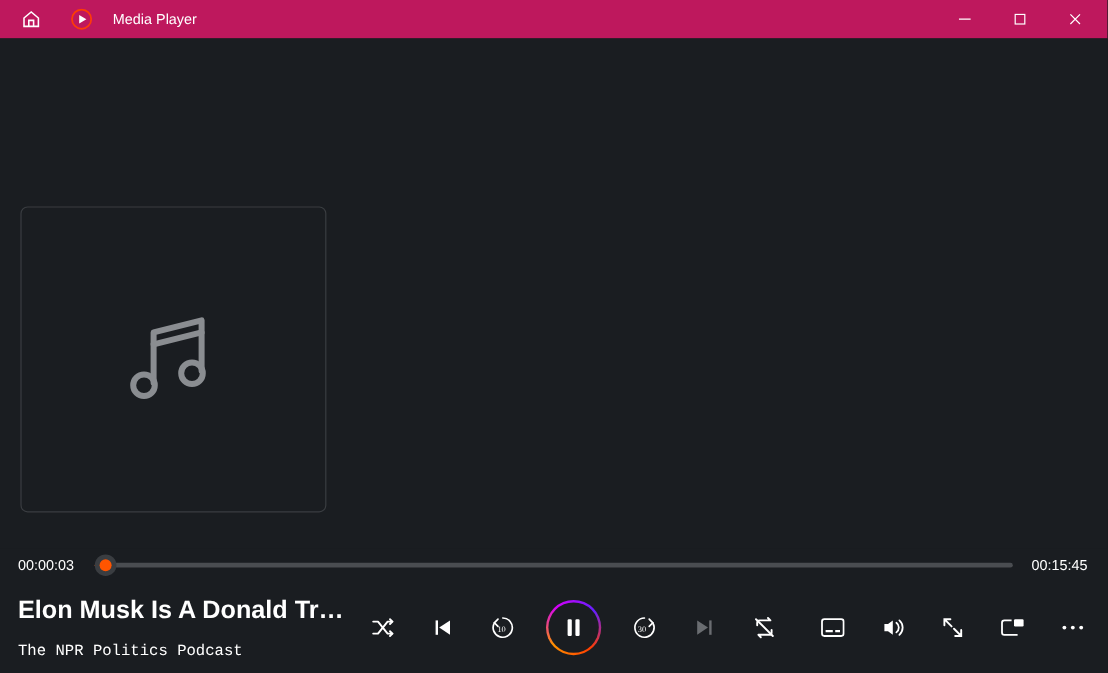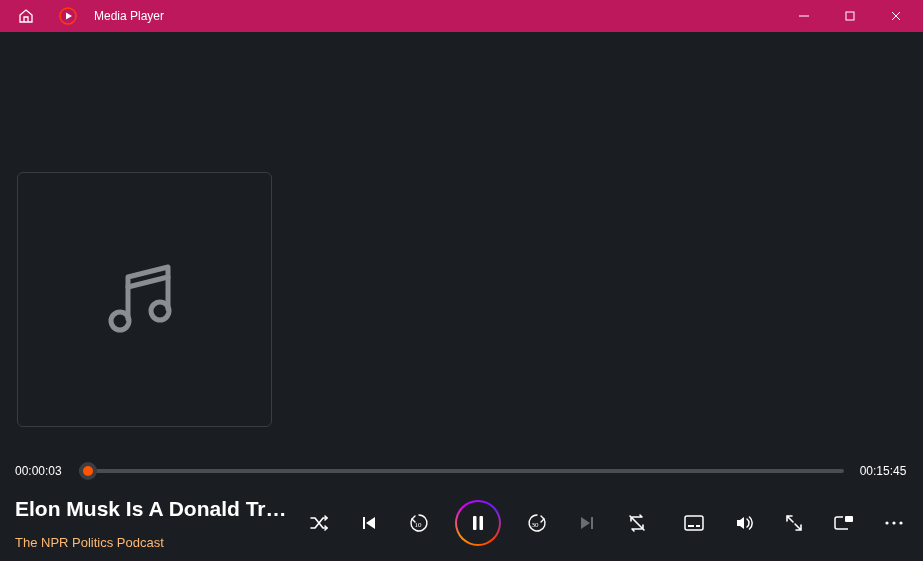--- a/index.html
+++ b/index.html
@@ -145,22 +145,23 @@
     .track-title {
       font-size: 21px;
       font-weight: 600;
       white-space: nowrap;
       overflow: hidden;
       text-overflow: ellipsis;
       color: #ffffff;
     }
     .track-artist {
       font-size: 13px;
-      color: #fdba74;
+      color: #ffffff;
       margin-top: 14px;
+      font-family: Liberation Mono, monospace;
     }
     .center-controls {
       display: flex;
       align-items: center;
       gap: 22px;
     }
     .ctrl-btn {
       width: 28px;
       height: 28px;
       display: flex;

